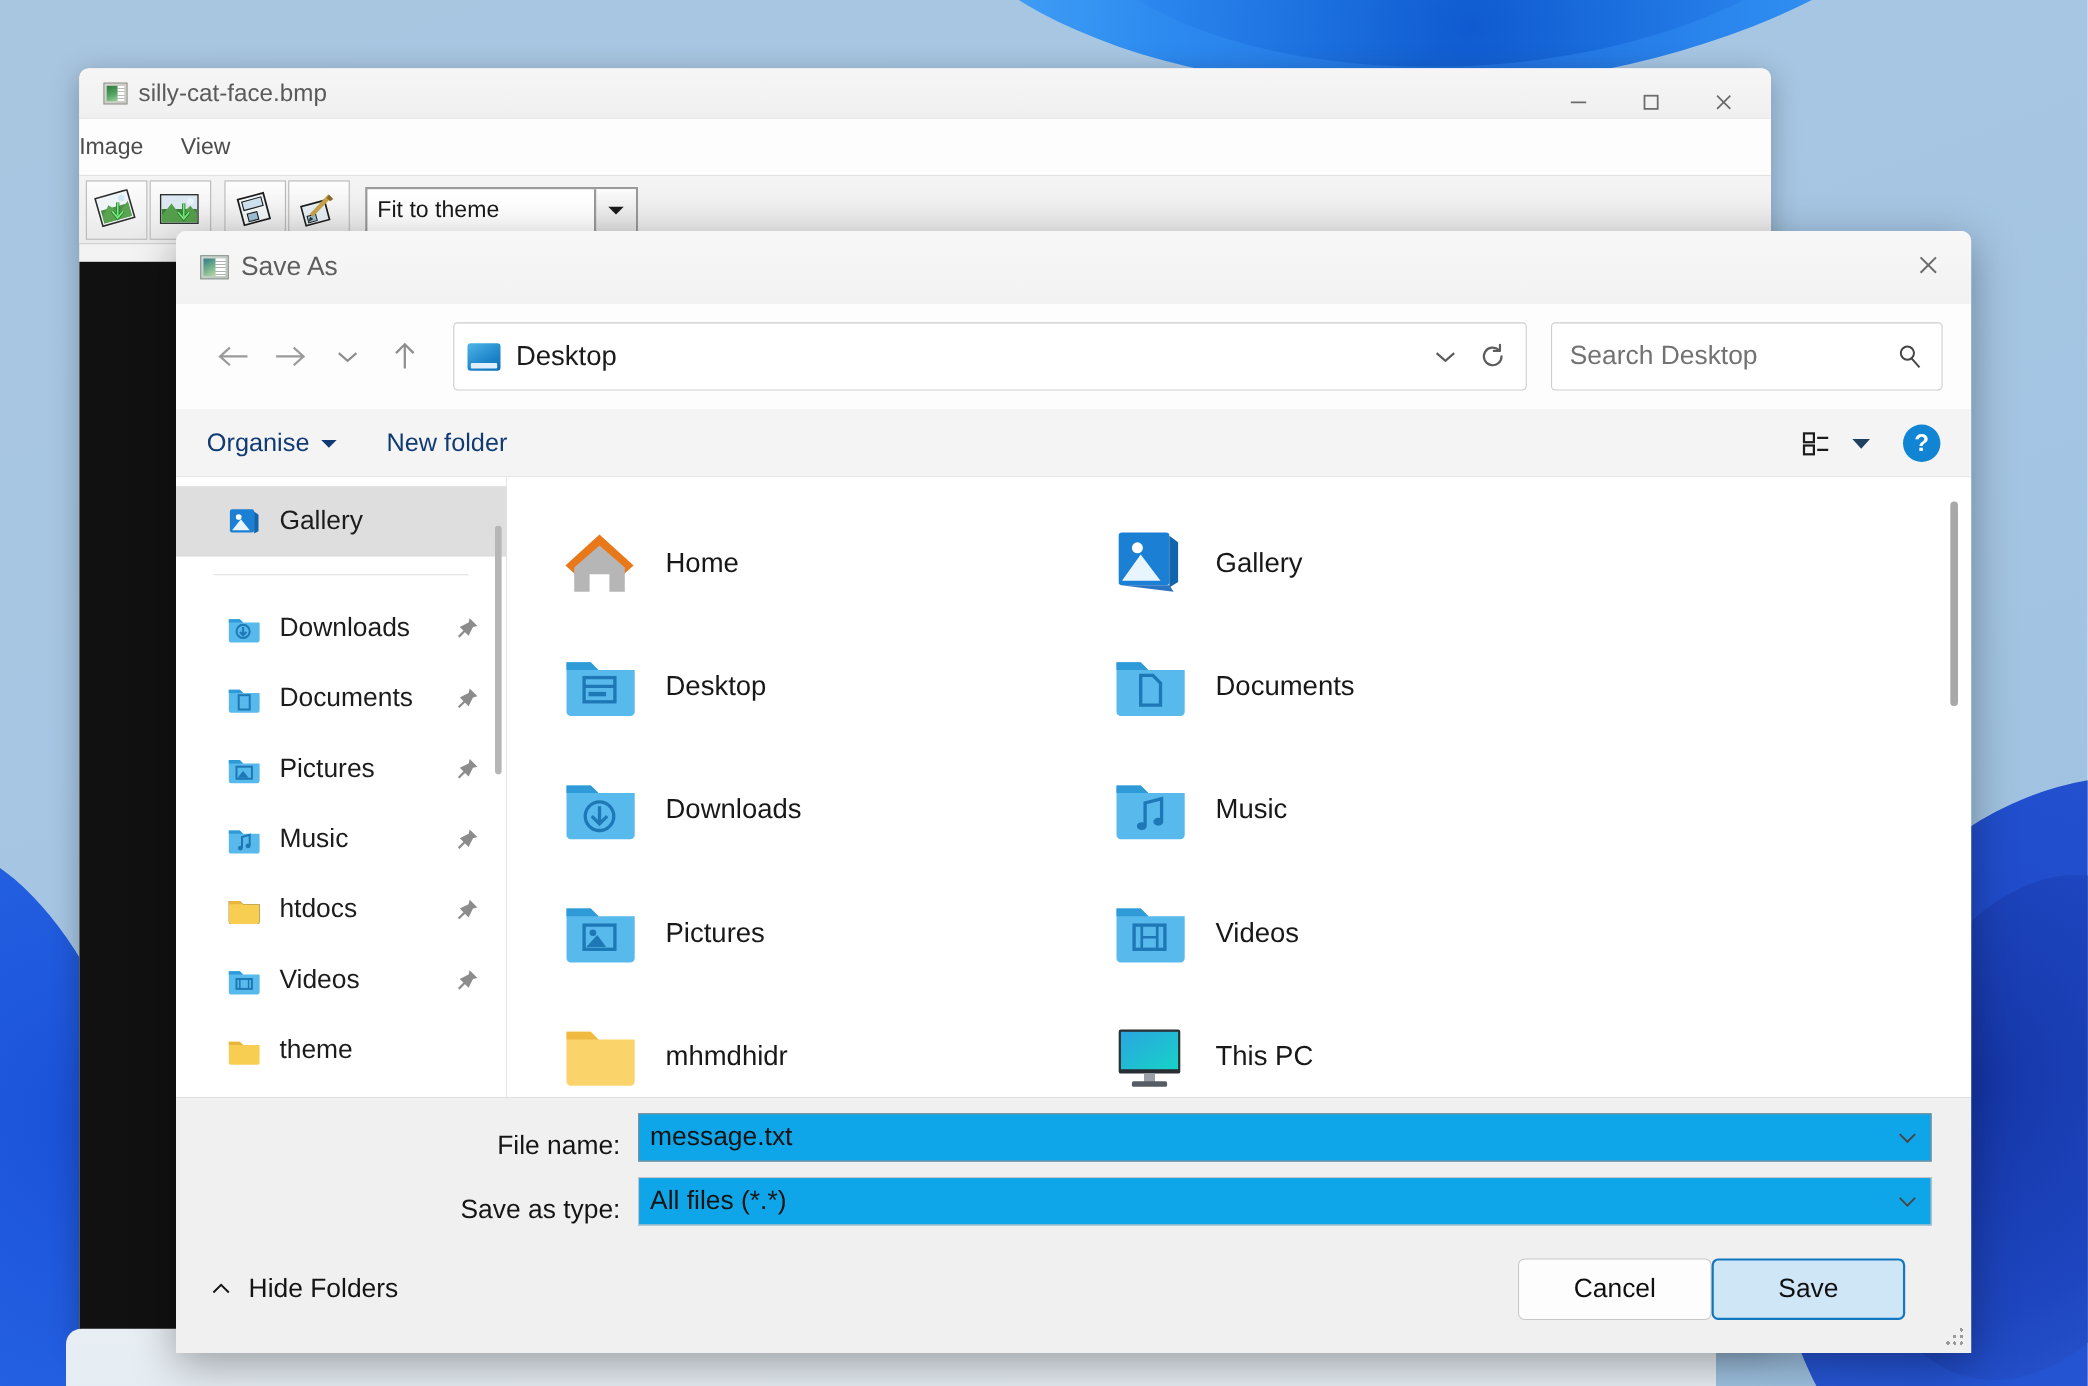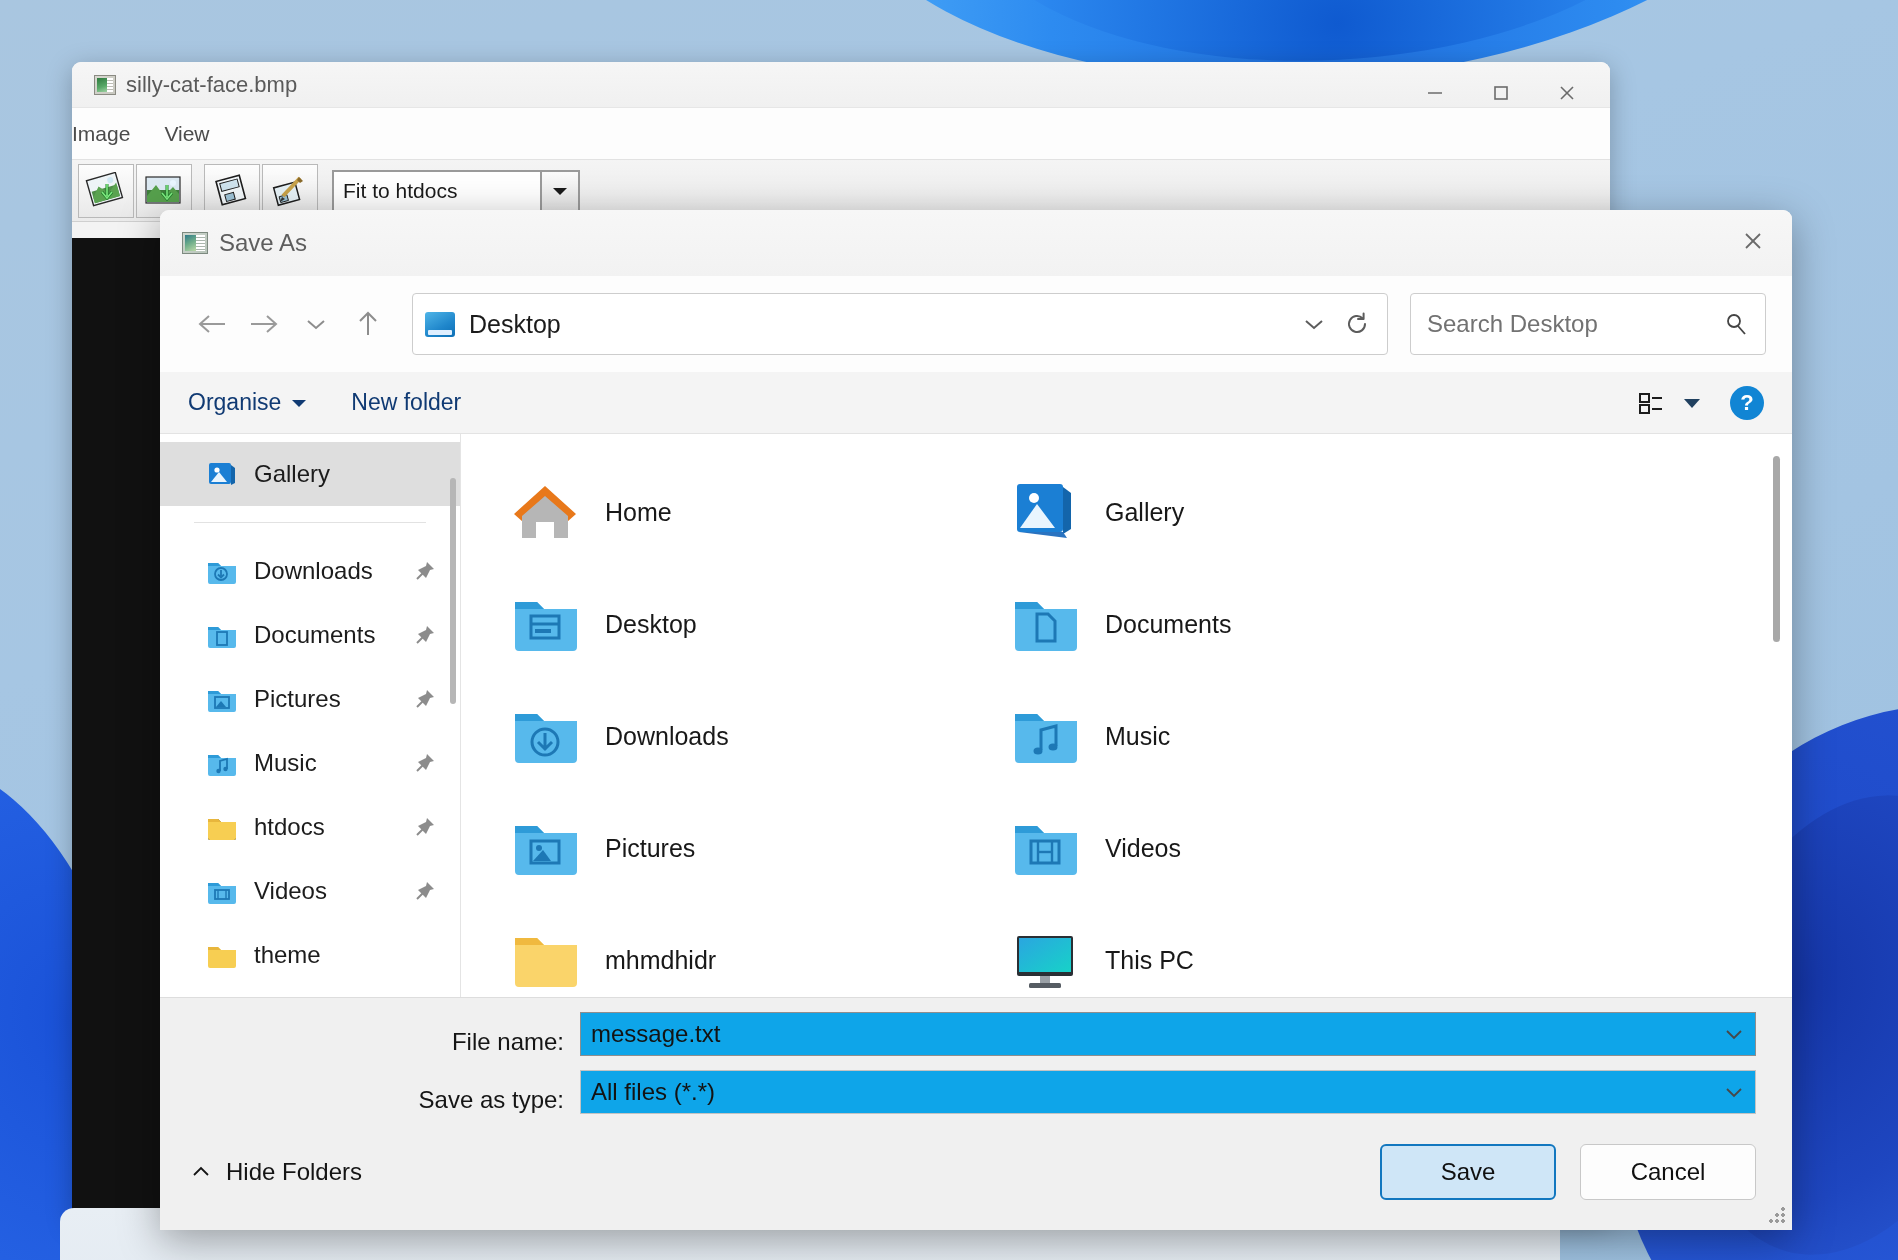--- a/index.html
+++ b/index.html
@@ -484,21 +484,21 @@
           <g transform="rotate(-15 20 19)">
             <rect x="6" y="12" width="22" height="18" fill="#e6f1f6" stroke="#1e1e1e" stroke-width="1.5"></rect>
             <rect x="9" y="22" width="8" height="6" fill="#9cc3d6" stroke="#1e1e1e" stroke-width="0.9"></rect>
           </g>
           <path d="M14 24 L31 6" stroke="#c8a24a" stroke-width="4"></path>
           <path d="M30 5 L34 9 L31 11 L28 8 Z" fill="#8a6a2a"></path>
           <path d="M13 25 L11 30 L16 27 Z" fill="#333"></path>
         </svg>
       </div>
       <div id="zoom-combo">
-        <span id="zoom-combo-text">Fit to htdocs</span>
+        <span id="zoom-combo-text">Fit to theme</span>
         <span id="zoom-combo-arrow">
           <svg width="18" height="12" viewBox="0 0 18 12">
               <polygon points="2,3 16,3 9,10" fill="#1a1a1a"></polygon>
             </svg>
         </span>
       </div>
     </div>
 
     <div id="viewer-canvas"></div>
   </div>
@@ -901,20 +901,20 @@
       <div id="footer-actions">
         <div id="hide-folders">
           <span>
             <svg width="22" height="14" viewBox="0 0 22 14">
                 <path d="M4 10 L11 3 L18 10" stroke="#141414" stroke-width="1.8" fill="none"></path>
               </svg>
           </span>
           <span>Hide Folders</span>
         </div>
         <div id="action-spacer"></div>
+        <div class="dlg-btn" id="cancel-button">Cancel</div>
         <div class="dlg-btn" id="save-button">Save</div>
-        <div class="dlg-btn" id="cancel-button">Cancel</div>
       </div>
     </div>
 
     <div id="resize-grip"></div>
   </div>
 </div>
 
 </body></html>

